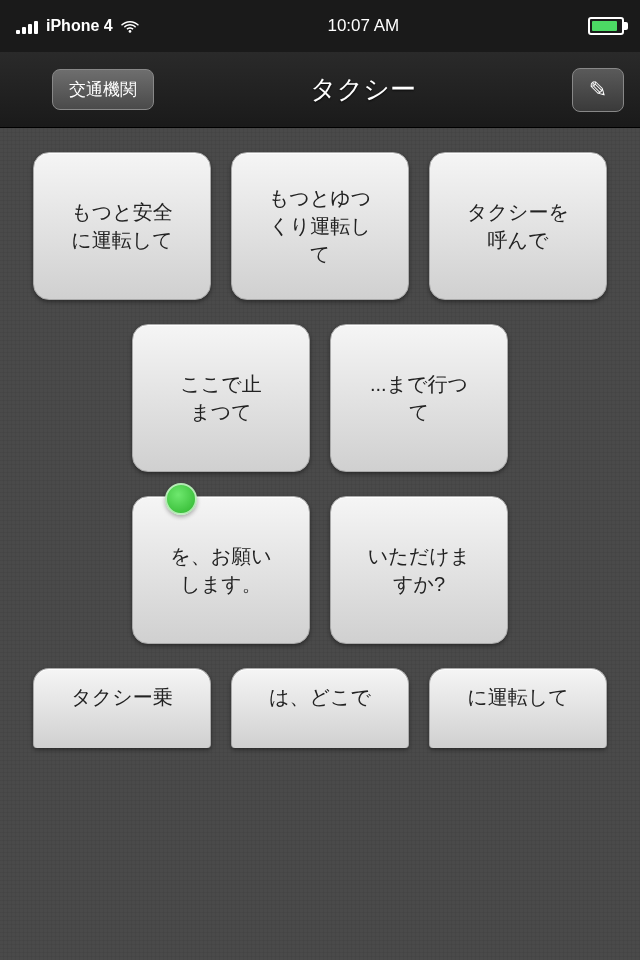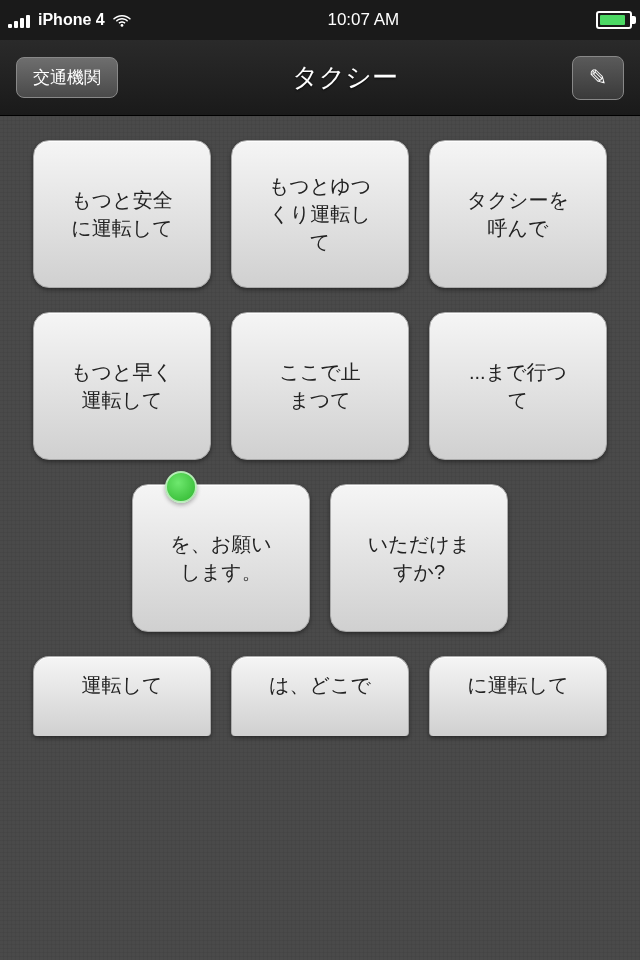--- a/index.html
+++ b/index.html
@@ -12,26 +12,26 @@
       width: 640px;
       height: 960px;
       overflow: hidden;
       font-family: 'Helvetica Neue', Helvetica, Arial, sans-serif;
       background: #3d3d3d;
     }
 
     
     .status-bar {
       width: 640px;
-      height: 40px;
+      height: 52px;
       background: #1a1a1a;
       display: flex;
       align-items: center;
       justify-content: space-between;
-      padding: 0 8px;
+      padding: 0 16px;
       color: white;
       font-size: 16px;
       font-weight: bold;
     }
 
     .status-left {
       display: flex;
       align-items: center;
       gap: 8px;
     }
@@ -108,20 +108,21 @@
     }
 
     .nav-back-btn {
       background: linear-gradient(180deg, #6e6e6e 0%, #4a4a4a 100%);
       border: 1px solid #888;
       border-radius: 8px;
       padding: 8px 16px;
       color: white;
       font-size: 17px;
       cursor: pointer;
+      margin-left: 36px;
     }
 
     .nav-title {
       color: white;
       font-size: 26px;
       font-weight: normal;
       text-shadow: 0 1px 2px rgba(0,0,0,0.8);
     }
 
     .nav-edit-btn {
@@ -287,43 +288,40 @@
     <div class="grid-cell">
       <span class="cell-text">もつとゆつ<br>くり運転し<br>て</span>
     </div>
     <div class="grid-cell">
       <span class="cell-text">タクシーを<br>呼んで</span>
     </div>
   </div>
 
   <div class="grid-row">
     <div class="grid-cell">
-      <span class="cell-text">もつと早く<br>運転して</span>
-    </div>
-    <div class="grid-cell">
       <span class="cell-text">ここで止<br>まつて</span>
     </div>
     <div class="grid-cell">
       <span class="cell-text">...まで行つ<br>て</span>
     </div>
   </div>
 
   <div class="grid-row">
     <div class="grid-cell">
       <div class="green-dot"></div>
       <span class="cell-text">を、お願い<br>します。</span>
     </div>
     <div class="grid-cell">
       <span class="cell-text">いただけま<br>すか?</span>
     </div>
   </div>
 
   <div class="grid-row-partial">
     <div class="grid-cell-partial">
-      <span class="cell-text-partial">運転して</span>
+      <span class="cell-text-partial">タクシー乗</span>
     </div>
     <div class="grid-cell-partial">
       <span class="cell-text-partial">は、どこで</span>
     </div>
     <div class="grid-cell-partial">
       <span class="cell-text-partial">に運転して</span>
     </div>
   </div>
 
 </div>

